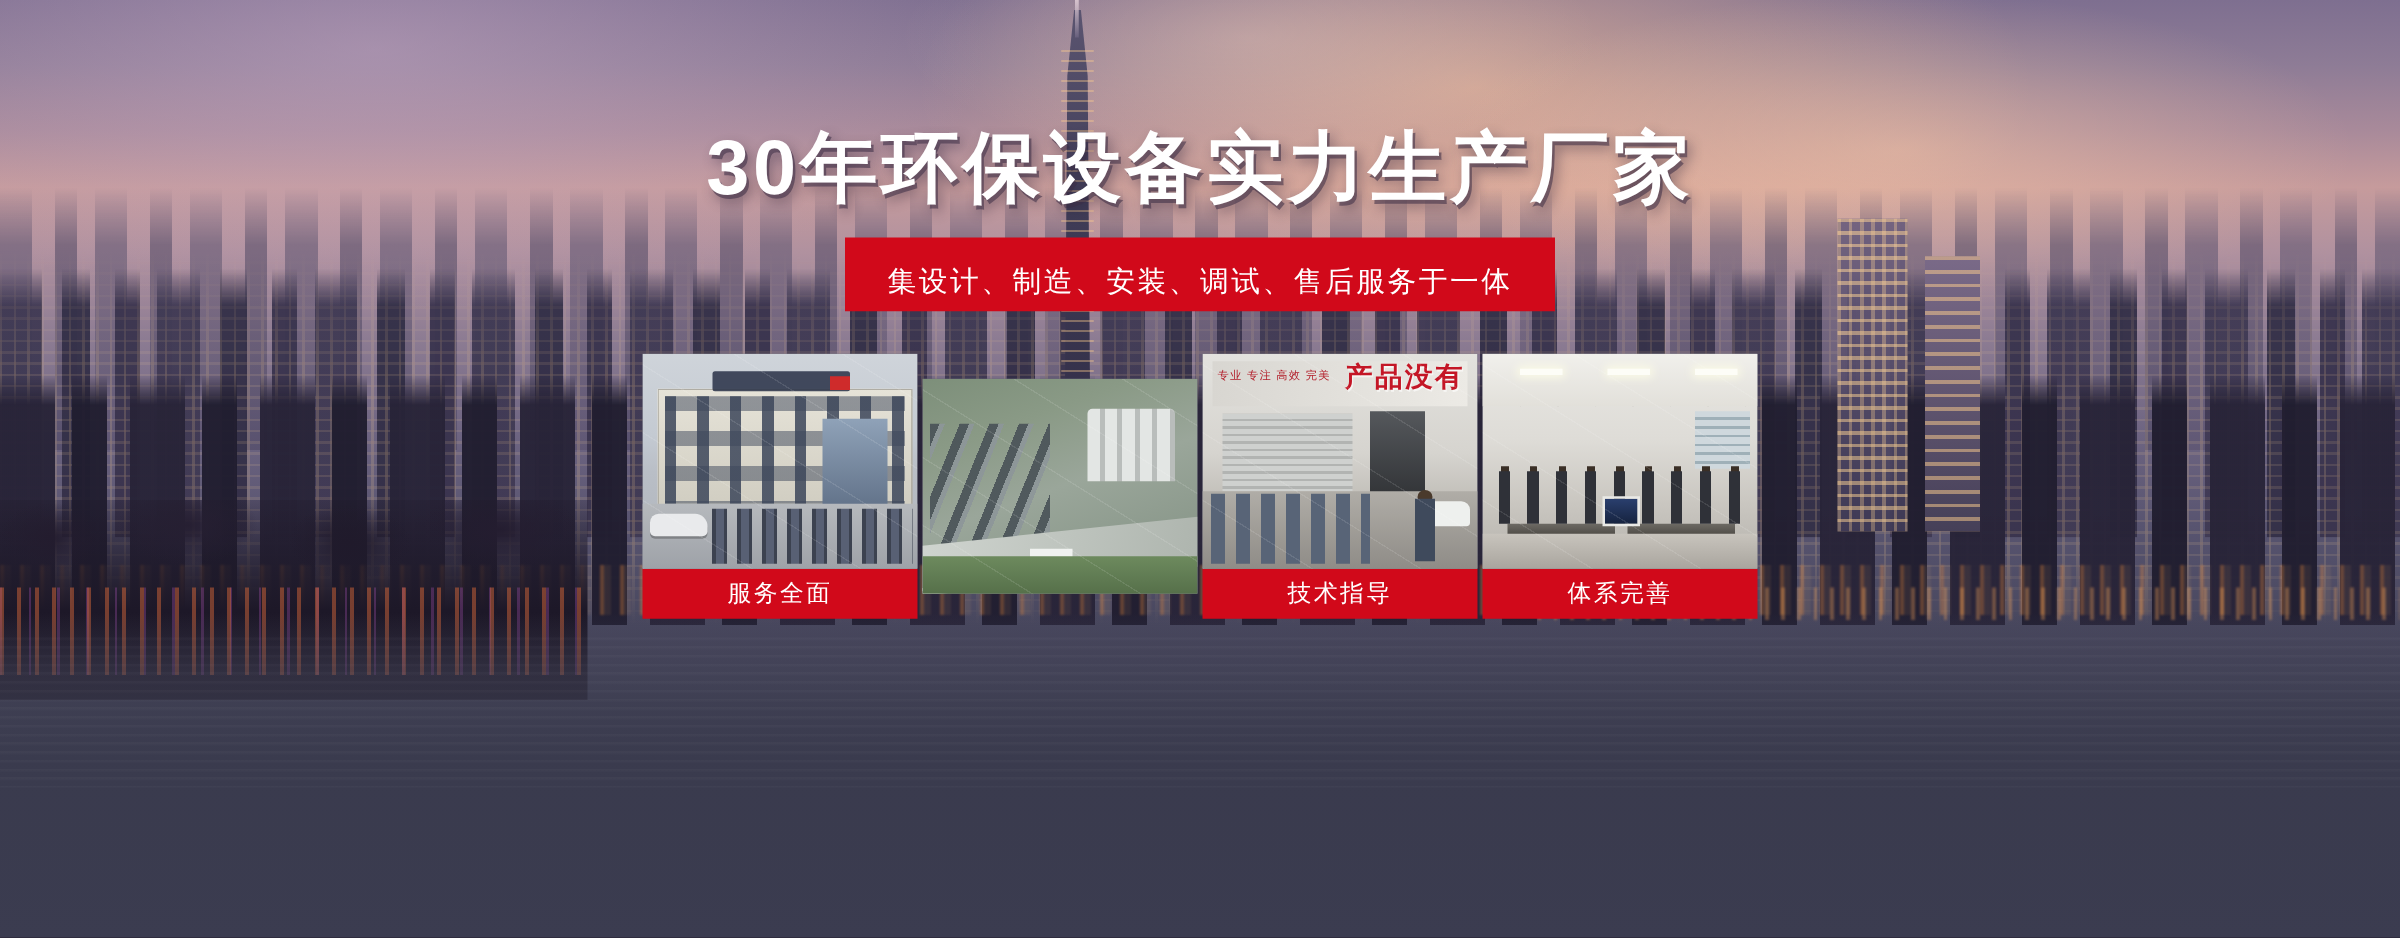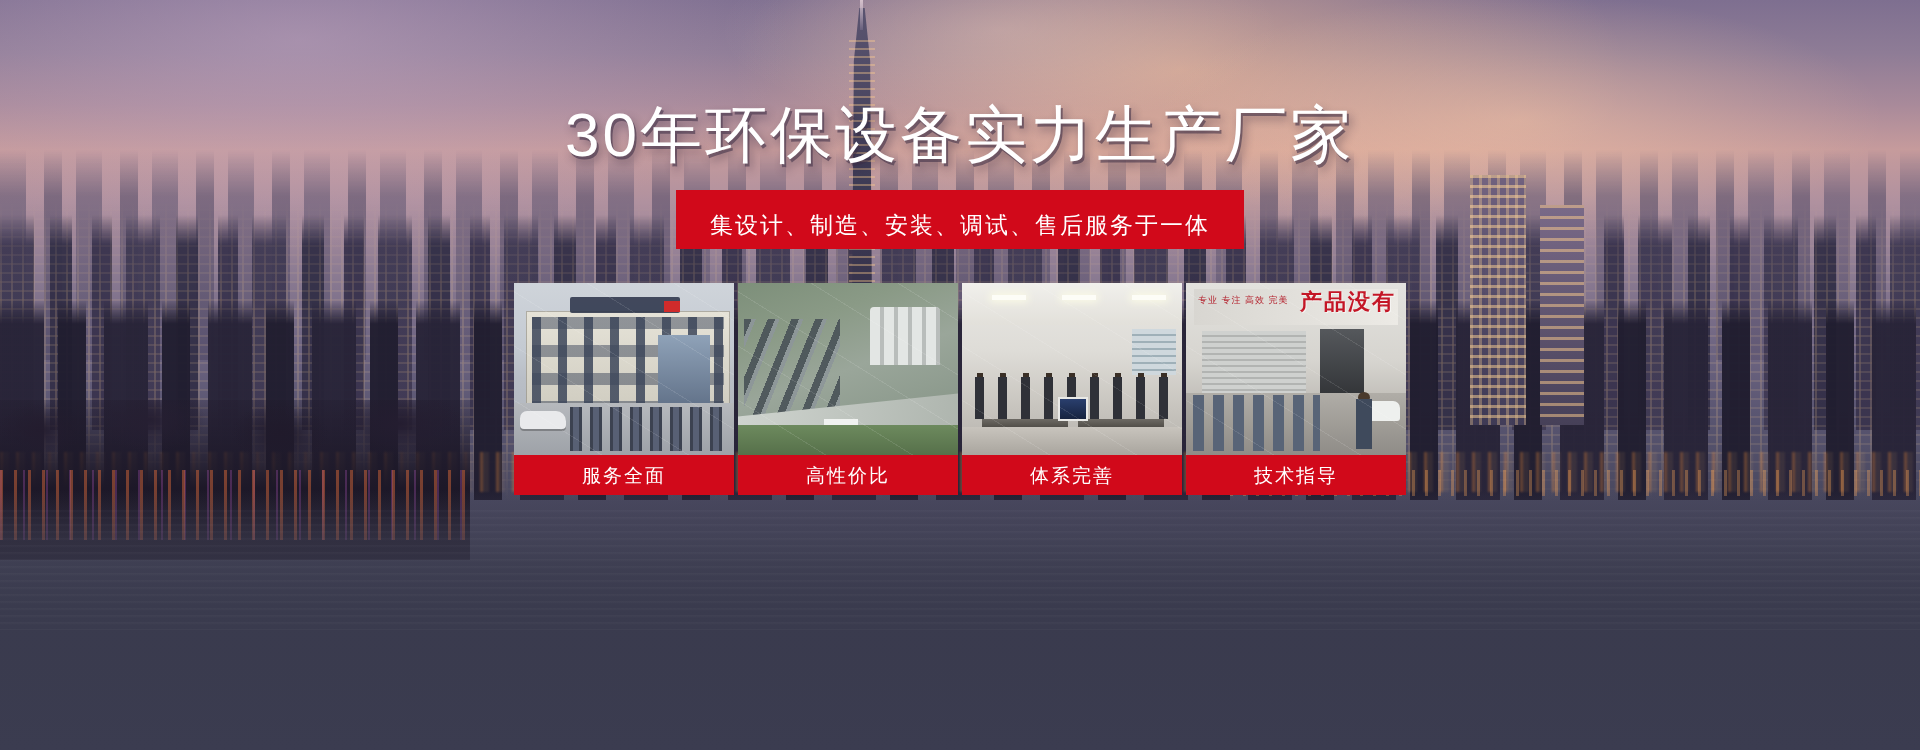--- a/index.html
+++ b/index.html
@@ -169,21 +169,21 @@
     opacity:.75;
   }
 
   
   .headline{
     position:absolute;
     left:0; right:0; top:104px;
     text-align:center;
     color:#ffffff;
     font-size:62px;
-    font-weight:normal;
+    font-weight:bold;
     letter-spacing:3px;
     line-height:1;
     text-shadow:
        2px 3px 0 rgba(60,45,70,.55),
        4px 6px 10px rgba(40,30,55,.45);
     white-space:nowrap;
   }
 
   
   .subtitle-ribbon{
@@ -508,41 +508,20 @@
         <div class="ph-plant">
           <span class="silos"></span>
           <span class="units"></span>
           <span class="conveyors"></span>
           <span class="roadway"></span>
           <span class="truck"></span>
           <span class="greens"></span>
         </div>
         <div class="wm"></div>
       </div>
-      <div class="card-label">高性价比</div>
-    </div>
-
-    <div class="promo-card">
-      <div class="card-photo">
-        <div class="ph-office">
-          <span class="ceiling"></span>
-          <span class="lamp l1"></span>
-          <span class="lamp l2"></span>
-          <span class="lamp l3"></span>
-          <span class="window"></span>
-          <span class="desk d1"></span>
-          <span class="desk d2"></span>
-          <span class="heads2"></span>
-          <span class="people"></span>
-          <span class="monitor"></span>
-          <span class="floor"></span>
-        </div>
-        <div class="wm"></div>
-      </div>
-      <div class="card-label">体系完善</div>
     </div>
 
     <div class="promo-card">
       <div class="card-photo">
         <div class="ph-shop">
           <span class="wallsign"></span>
           <span class="smallred">专业
 专注
 高效
 完美</span>
@@ -554,14 +533,34 @@
           <span class="helmets"></span>
           <span class="workers"></span>
           <span class="foreman-head"></span>
           <span class="foreman"></span>
         </div>
         <div class="wm"></div>
       </div>
       <div class="card-label">技术指导</div>
     </div>
 
+    <div class="promo-card">
+      <div class="card-photo">
+        <div class="ph-office">
+          <span class="ceiling"></span>
+          <span class="lamp l1"></span>
+          <span class="lamp l2"></span>
+          <span class="lamp l3"></span>
+          <span class="window"></span>
+          <span class="desk d1"></span>
+          <span class="desk d2"></span>
+          <span class="heads2"></span>
+          <span class="people"></span>
+          <span class="monitor"></span>
+          <span class="floor"></span>
+        </div>
+        <div class="wm"></div>
+      </div>
+      <div class="card-label">体系完善</div>
+    </div>
+
   </div>
 </div>
 
 </body></html>

